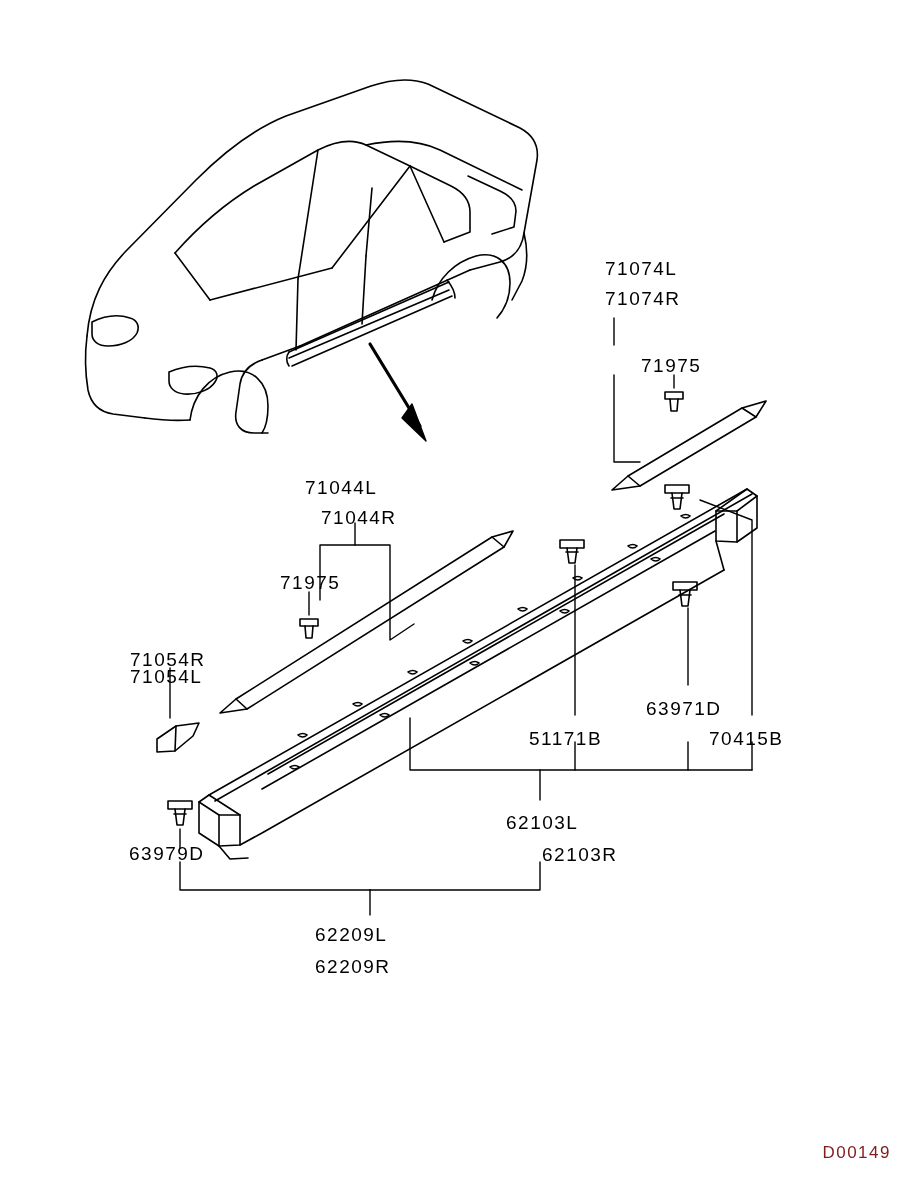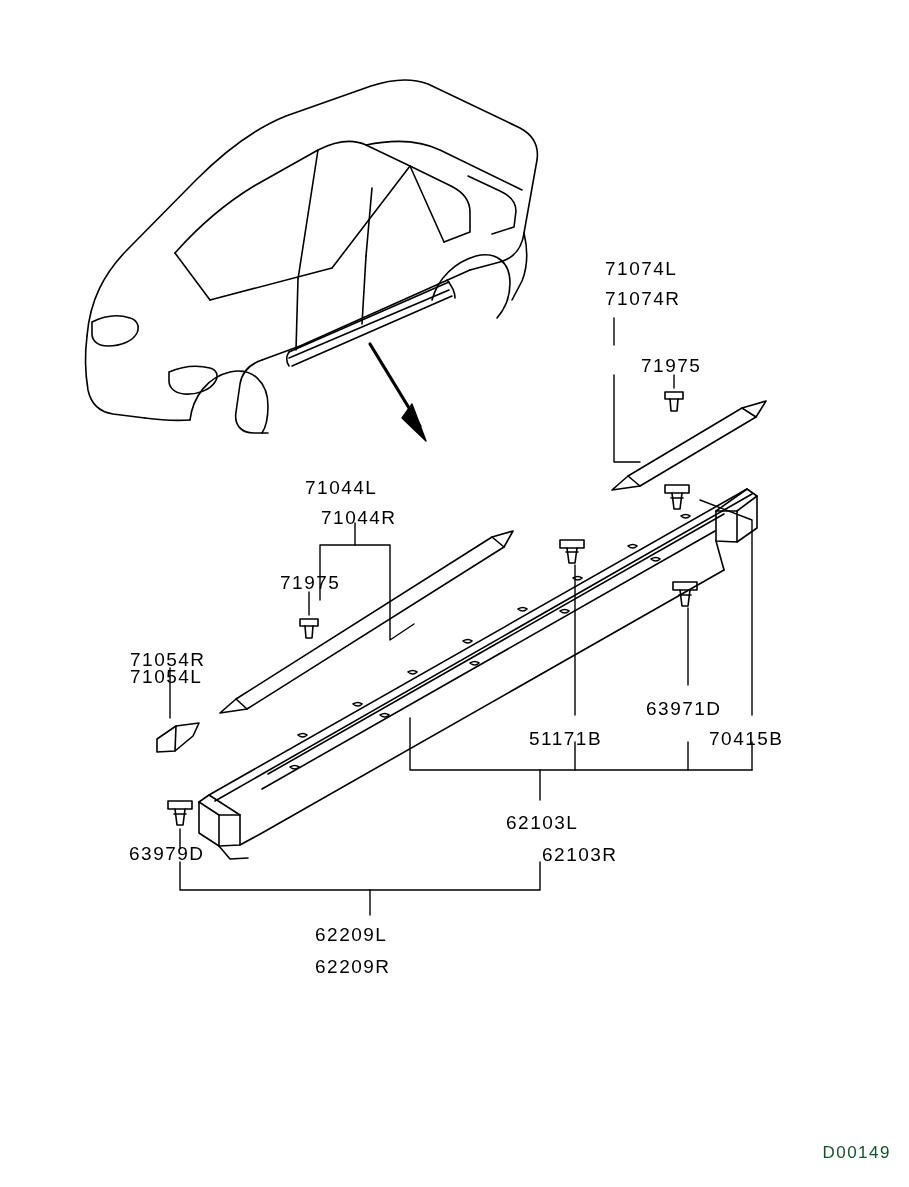--- a/index.html
+++ b/index.html
@@ -32,21 +32,21 @@
     color: #000000;
     white-space: nowrap;
   }
   .figno {
     position: absolute;
     right: 18px;
     bottom: 24px;
     font-family: "Liberation Sans", sans-serif;
     font-size: 17px;
     letter-spacing: 1.5px;
-    color: #14532d;
+    color: #7f1d1d;
   }
 </style>
 </head>
 <body>
 
 <div id="page">
 
   <svg id="diagram-svg" viewBox="0 0 909 1187" xmlns="http://www.w3.org/2000/svg">
     <g fill="none" stroke="#000000" stroke-width="1.6" stroke-linejoin="round" stroke-linecap="round">
 

